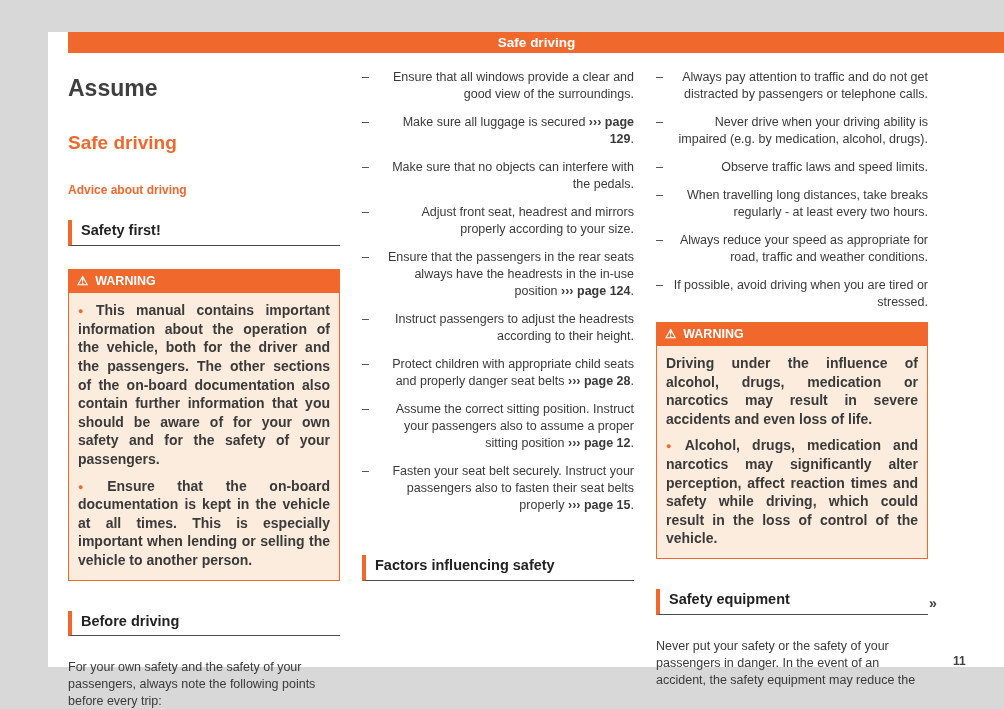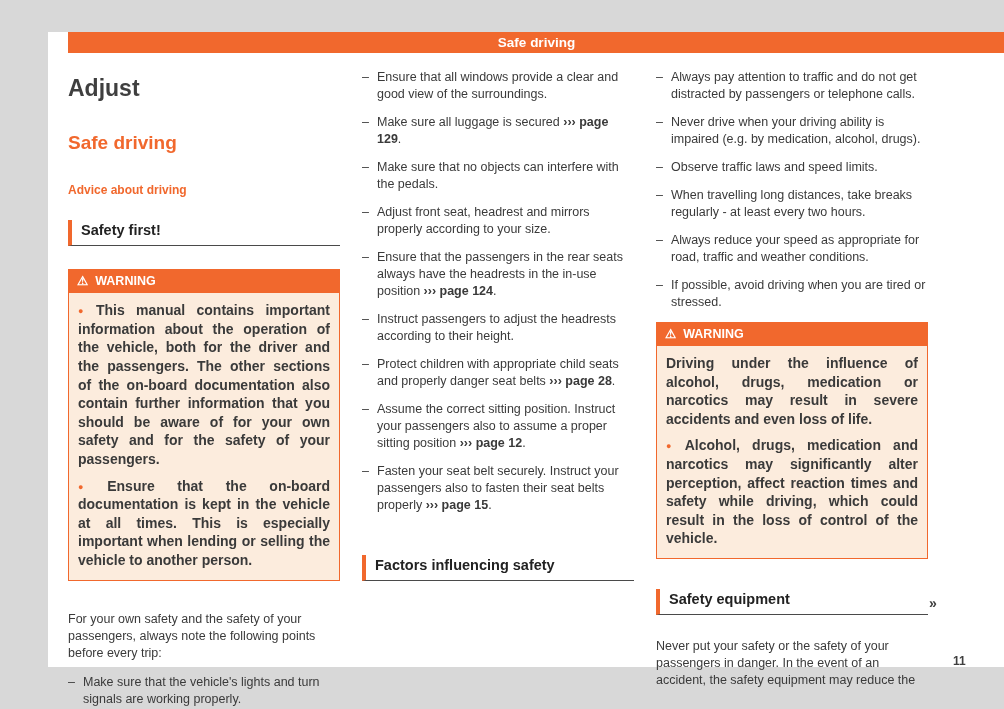--- a/index.html
+++ b/index.html
@@ -51,21 +51,21 @@
     background:var(--orange);color:#fff;font-weight:bold;font-size:12.5px;
     padding:3px 8px;display:flex;align-items:center;gap:7px;
   }
   .warn-body{padding:8px 9px 10px 9px;font-weight:bold;font-size:14px;line-height:1.33;text-align:justify;border-radius:17px;}
   .warn-par{margin-bottom:8px;}
   .warn-par:last-child{margin-bottom:0;}
   .warn-bullet::before{content:"●";color:var(--orange);font-size:9px;margin-right:5px;position:relative;top:-1px;}
 
   
   .dash-list{list-style:none;}
-  .dash-item{position:relative;padding-left:15px;margin-bottom:11px;}
+  .dash-item{position:relative;padding-left:15px;margin-bottom:11px;text-align:right;}
   .dash-item::before{content:"–";position:absolute;left:0;top:0;}
   .ref{font-weight:bold;}
 
   .par{margin-bottom:12px;}
 
   .page-number{
     position:absolute;left:953px;top:654px;
     font-size:12px;font-weight:bold;color:#3f3f3f;
   }
   .cont-mark{
@@ -79,37 +79,38 @@
 
 <div class="sheet">
 
   <div class="header-bar">
     <span>Safe driving</span>
   </div>
 
   <div class="content">
 
     <div class="col">
-      <div class="doc-title">Adjust</div>
+      <div class="doc-title">Assume</div>
       <div class="doc-subtitle">Safe driving</div>
       <div class="doc-section">Advice about driving</div>
 
       <div class="sec-h">Safety first!</div>
 
       <div class="warn">
         <div class="warn-head">
           <span>⚠</span>
           <span>WARNING</span>
         </div>
         <div class="warn-body">
           <div class="warn-par warn-bullet">This manual contains important information about the operation of the vehicle, both for the driver and the passengers. The other sections of the on-board documentation also contain further information that you should be aware of for your own safety and for the safety of your passengers.</div>
           <div class="warn-par warn-bullet">Ensure that the on-board documentation is kept in the vehicle at all times. This is especially important when lending or selling the vehicle to another person.</div>
         </div>
       </div>
 
+      <div class="sec-h">Before driving</div>
 
       <div class="par">For your own safety and the safety of your passengers, always note the following points before every trip:</div>
 
       <ul class="dash-list">
         <li class="dash-item"><span>Make sure that the vehicle's lights and turn signals are working properly.</span><strong class="ref"></strong><span></span></li>
         <li class="dash-item"><span>Check tyre pressure.</span><strong class="ref"></strong><span></span></li>
       </ul>
     </div>
 
     <div class="col">

